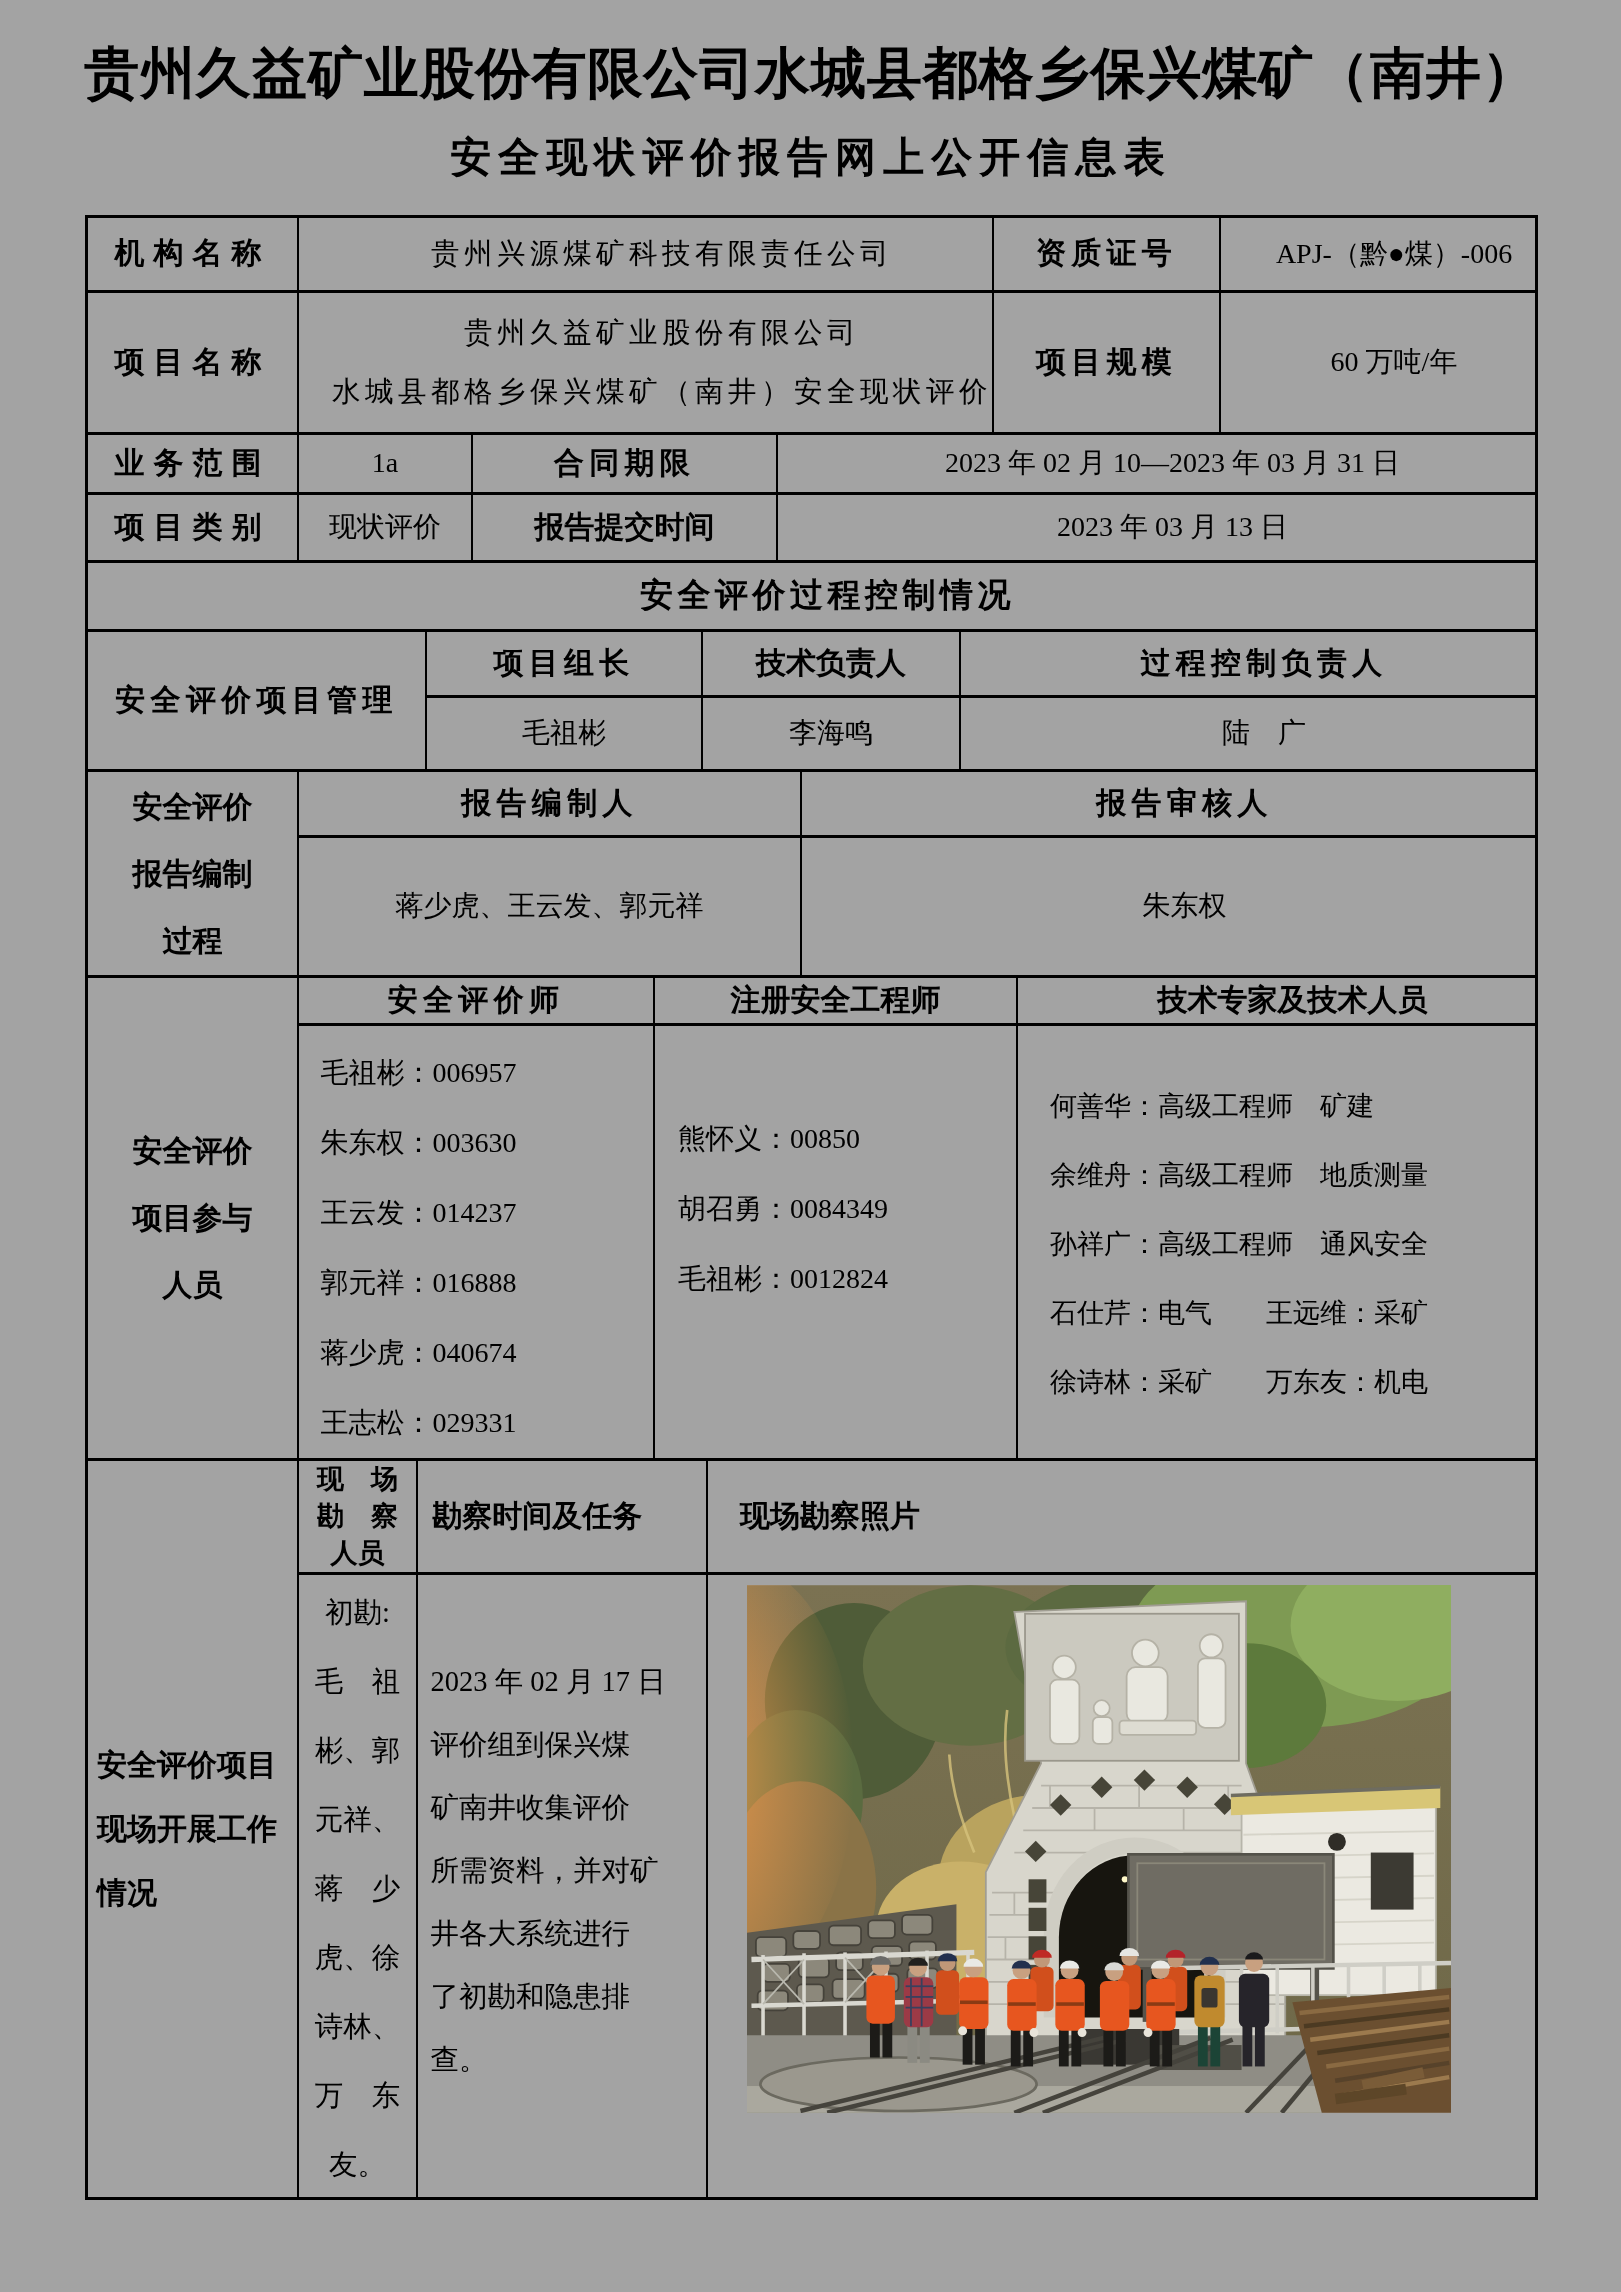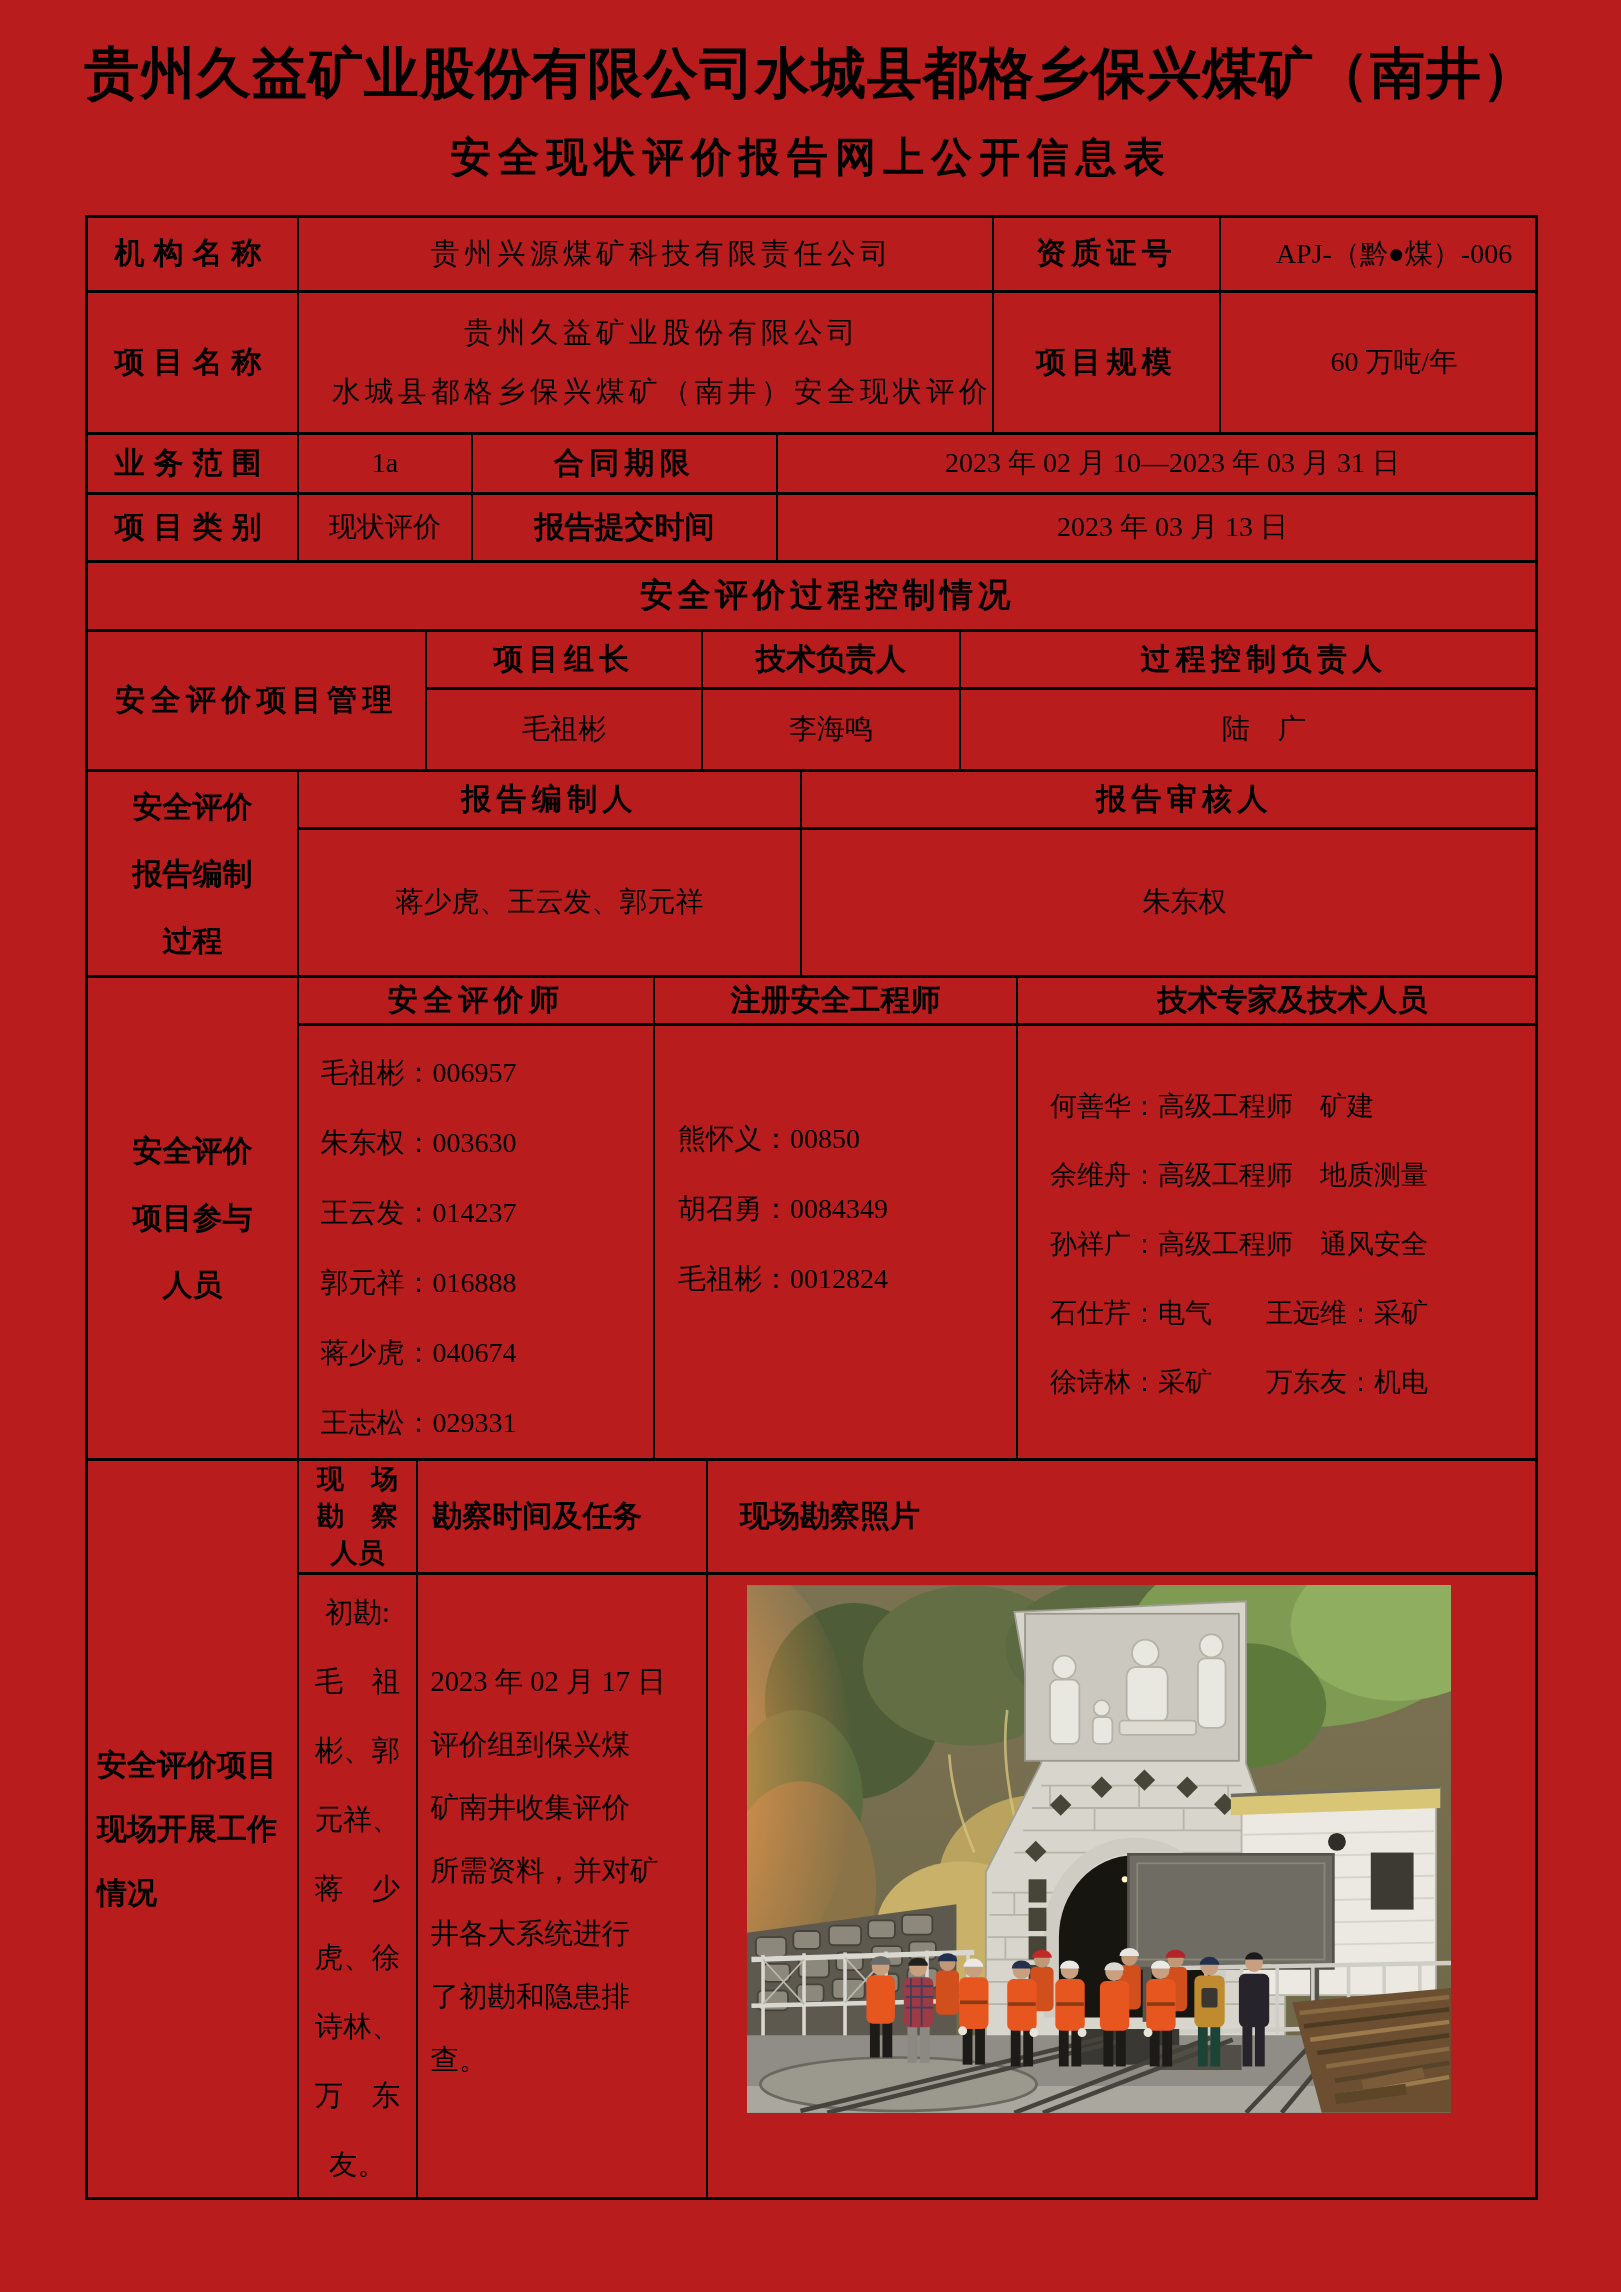--- a/index.html
+++ b/index.html
@@ -1,17 +1,17 @@
 <!DOCTYPE html>
 <html style="font-size:14.3px"><head>
 <meta charset="utf-8">
 <style>
   html,body{margin:0;padding:0;background:#ffffff;color:#000;
     font-family:"Liberation Serif","DejaVu Serif",serif;}
-  .page{position:relative;width:1622px;height:2293px;background:#b91c1c;overflow:hidden;}
+  .page{position:relative;width:1622px;height:2293px;background:#a3a3a3;overflow:hidden;}
   .title{margin:45px 27px 0;text-align:center;font-size:55px;font-weight:bold;line-height:1.05;letter-spacing:0.9px;}
   .subtitle{margin:27px 27px 0;text-align:center;font-size:41px;font-weight:bold;letter-spacing:7.1px;}
   .tbl{box-sizing:border-box;margin:30px 85px 0;width:1453px;border:3.6px solid #000;}
   .band{box-sizing:border-box;display:flex;border-bottom:3.6px solid #000;}
   .band:last-child{border-bottom:none;}
   .c{box-sizing:border-box;border-right:2.7px solid #000;display:flex;align-items:center;justify-content:center;text-align:center;overflow:hidden;}
   .c:last-child{border-right:none;}
   .sub{flex:1;display:flex;flex-direction:column;box-sizing:border-box;}
   .subrow{box-sizing:border-box;display:flex;border-bottom:3.6px solid #000;}
   .subrow:last-child{border-bottom:none;flex:1;}
@@ -28,21 +28,21 @@
   .eng{padding:78px 0 0 23px;line-height:70px;font-size:28px;align-items:flex-start;justify-content:flex-start;}
   .exp{padding:46px 0 0 21.4px;line-height:69px;font-size:27px;align-items:flex-start;justify-content:flex-start;}
   .hdrleft{justify-content:flex-start;text-align:left;padding-left:14.3px;}
   .pcol{flex-direction:column;justify-content:center;align-items:center;line-height:37px;font-size:27px;font-weight:bold;}
   .perlist{flex-direction:column;justify-content:flex-start;padding-top:3px;line-height:69px;font-size:28.5px;}
   .tasklist{flex-direction:column;justify-content:flex-start;align-items:flex-start;text-align:left;padding:75px 5.3px 0 12.5px;line-height:63px;font-size:28.5px;}
   .photocell{position:relative;justify-content:flex-start;align-items:flex-start;}
   .worklbl{font-weight:bold;font-size:30px;line-height:64px;text-align:left;padding:0 9px;}
   .h84{height:75px;} .h159{height:142px;} .h67{height:60px;} .h76{height:68px;} .h77{height:69px;}
   .h157{height:140px;} .h231{height:206px;} .h542{height:483px;} .h826{height:736px;}
-  .sh74{height:58px;} .sh73{height:65px;} .sh136{height:121px;}
+  .sh74{height:66px;} .sh73{height:65px;} .sh136{height:121px;}
   .w237{width:211px;} .w780{width:695px;} .w255{width:227px;} .w195{width:174px;}
   .w342{width:305px;} .w380{width:339px;} .w310{width:276px;} .w289{width:258px;}
   .w564{width:503px;} .w400{width:356px;} .w407{width:363px;} .w133{width:119px;} .w325{width:290px;}
   .flexc{flex:1;padding-left:32px;}
   svg{display:block;}
 </style>
 </head>
 <body>
 
 <div class="page">

